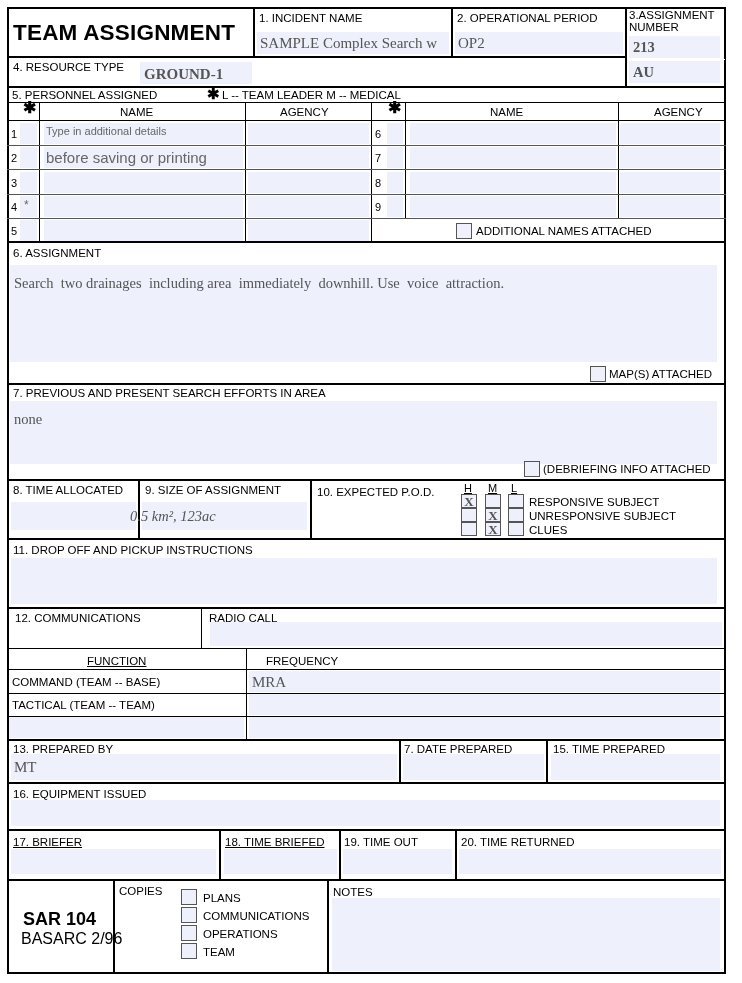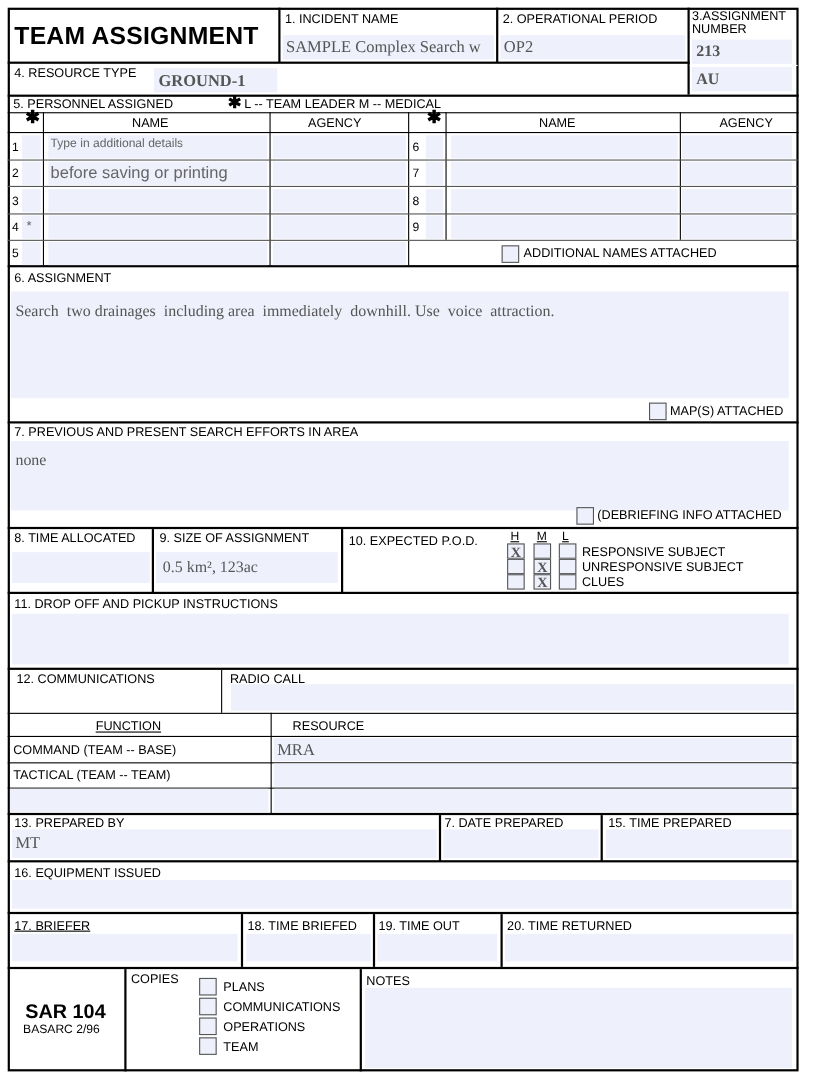--- a/index.html
+++ b/index.html
@@ -80,38 +80,38 @@
 <div class="val" style="left:14px;top:411px;font-size:14.5px;">none</div>
 <div class="cb" style="left:524px;top:461px;"></div>
 <div class="lbl" style="left:543px;top:463px;">(DEBRIEFING INFO ATTACHED</div>
 <div class="hl" style="left:7px;top:479px;width:719px;height:2px;"></div>
 
 <div class="lbl" style="left:13px;top:484px;">8. TIME ALLOCATED</div>
 <div class="fill" style="left:11px;top:502px;width:125px;height:28px;"></div>
 <div class="hl" style="left:138px;top:481px;width:2px;height:58px;"></div>
 <div class="lbl" style="left:145px;top:484px;">9. SIZE OF ASSIGNMENT</div>
 <div class="fill" style="left:142px;top:502px;width:165px;height:28px;"></div>
-<div class="val" style="left:148px;top:508px;font-size:14.5px;">0.5 km², 123ac</div>
+<div class="val" style="left:130px;top:508px;font-size:14.5px;font-style:italic;">0.5 km², 123ac</div>
 <div class="hl" style="left:310px;top:481px;width:2px;height:58px;"></div>
 <div class="lbl" style="left:317px;top:486px;">10. EXPECTED P.O.D.</div>
 <div id="pod-grid"></div>
 <div class="hl" style="left:7px;top:538px;width:719px;height:2px;"></div>
 
 <div class="lbl" style="left:13px;top:544px;">11. DROP OFF AND PICKUP INSTRUCTIONS</div>
 <div class="fill" style="left:11px;top:558px;width:706px;height:46px;"></div>
 <div class="hl" style="left:7px;top:607px;width:719px;height:2px;"></div>
 
 <div class="lbl" style="left:15px;top:612px;">12. COMMUNICATIONS</div>
 <div class="hl" style="left:201px;top:609px;width:1px;height:39px;"></div>
 <div class="lbl" style="left:209px;top:612px;">RADIO CALL</div>
 <div class="fill" style="left:210px;top:622px;width:512px;height:24px;"></div>
 <div class="hl" style="left:7px;top:648px;width:719px;height:1px;"></div>
 <div class="hl" style="left:246px;top:648px;width:1px;height:92px;"></div>
 <div class="lbl" style="left:87px;top:655px;text-decoration:underline;">FUNCTION</div>
-<div class="lbl" style="left:266px;top:655px;">RESOURCE</div>
+<div class="lbl" style="left:266px;top:655px;">FREQUENCY</div>
 <div class="hl" style="left:7px;top:669px;width:719px;height:1px;"></div>
 <div id="comm-rows"></div>
 <div class="hl" style="left:7px;top:739px;width:719px;height:2px;"></div>
 
 <div class="lbl" style="left:13px;top:743px;">13. PREPARED BY</div>
 <div class="fill" style="left:11px;top:754px;width:386px;height:26px;"></div>
 <div class="val" style="left:14px;top:759px;font-size:15px;">MT</div>
 <div class="hl" style="left:399px;top:741px;width:2px;height:42px;"></div>
 <div class="lbl" style="left:404px;top:743px;">7. DATE PREPARED</div>
 <div class="fill" style="left:403px;top:754px;width:141px;height:26px;"></div>
@@ -120,32 +120,32 @@
 <div class="fill" style="left:551px;top:754px;width:169px;height:26px;"></div>
 <div class="hl" style="left:7px;top:782px;width:719px;height:2px;"></div>
 
 <div class="lbl" style="left:13px;top:788px;">16. EQUIPMENT ISSUED</div>
 <div class="fill" style="left:11px;top:800px;width:709px;height:26px;"></div>
 <div class="hl" style="left:7px;top:829px;width:719px;height:2px;"></div>
 
 <div class="lbl" style="left:13px;top:836px;text-decoration:underline;">17. BRIEFER</div>
 <div class="fill" style="left:11px;top:849px;width:205px;height:25px;"></div>
 <div class="hl" style="left:219px;top:831px;width:2px;height:48px;"></div>
-<div class="lbl" style="left:225px;top:836px;">18. TIME BRIEFED</div>
+<div class="lbl" style="left:225px;top:836px;text-decoration:underline;">18. TIME BRIEFED</div>
 <div class="fill" style="left:224px;top:849px;width:113px;height:25px;"></div>
 <div class="hl" style="left:339px;top:831px;width:2px;height:48px;"></div>
 <div class="lbl" style="left:344px;top:836px;">19. TIME OUT</div>
 <div class="fill" style="left:343px;top:849px;width:109px;height:25px;"></div>
 <div class="hl" style="left:455px;top:831px;width:2px;height:48px;"></div>
 <div class="lbl" style="left:461px;top:836px;">20. TIME RETURNED</div>
 <div class="fill" style="left:459px;top:849px;width:262px;height:25px;"></div>
 <div class="hl" style="left:7px;top:879px;width:719px;height:2px;"></div>
 
 <div class="abs" style="left:23px;top:909px;font-size:18px;font-weight:bold;">SAR 104</div>
-<div class="abs" style="left:21px;top:930px;font-size:11px;">BASARC 2/96</div>
+<div class="abs" style="left:21px;top:930px;font-size:16px;">BASARC 2/96</div>
 <div class="hl" style="left:113px;top:881px;width:2px;height:93px;"></div>
 <div class="lbl" style="left:119px;top:885px;">COPIES</div>
 <div id="copies-list"></div>
 <div class="hl" style="left:327px;top:881px;width:2px;height:93px;"></div>
 <div class="lbl" style="left:333px;top:886px;">NOTES</div>
 <div class="fill" style="left:332px;top:898px;width:388px;height:73px;"></div>
 
 <div class="lbl" style="left:11px;top:128px;font-size:11px;">1</div>
 <div class="fill" style="left:20px;top:123px;width:17px;height:21px;"></div>
 <div class="val" style="left:24px;top:125px;font-family:'Liberation Sans',sans-serif;font-size:12px;color:#666;"></div>

